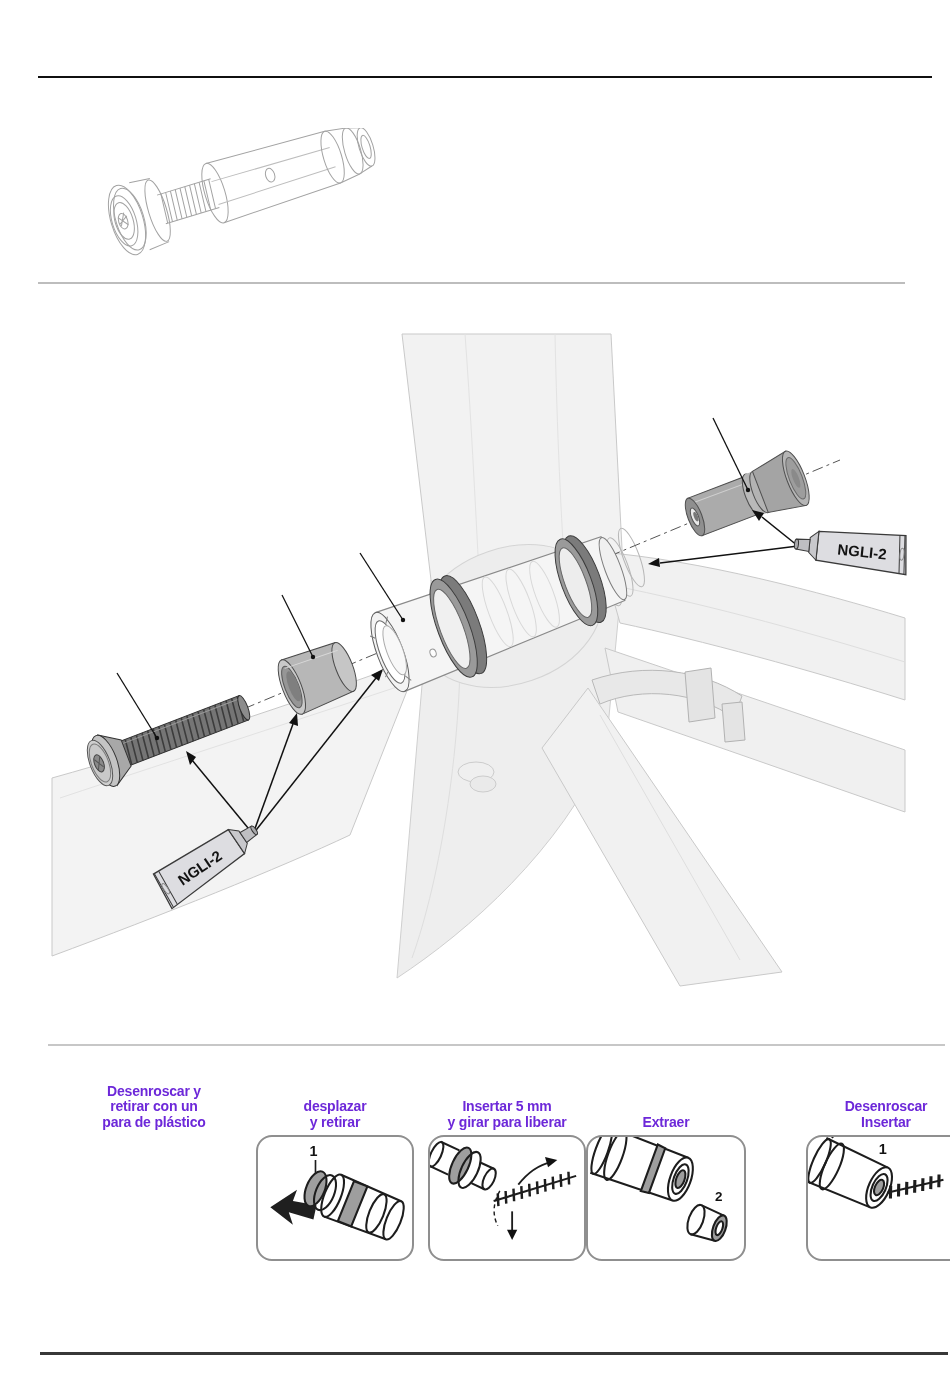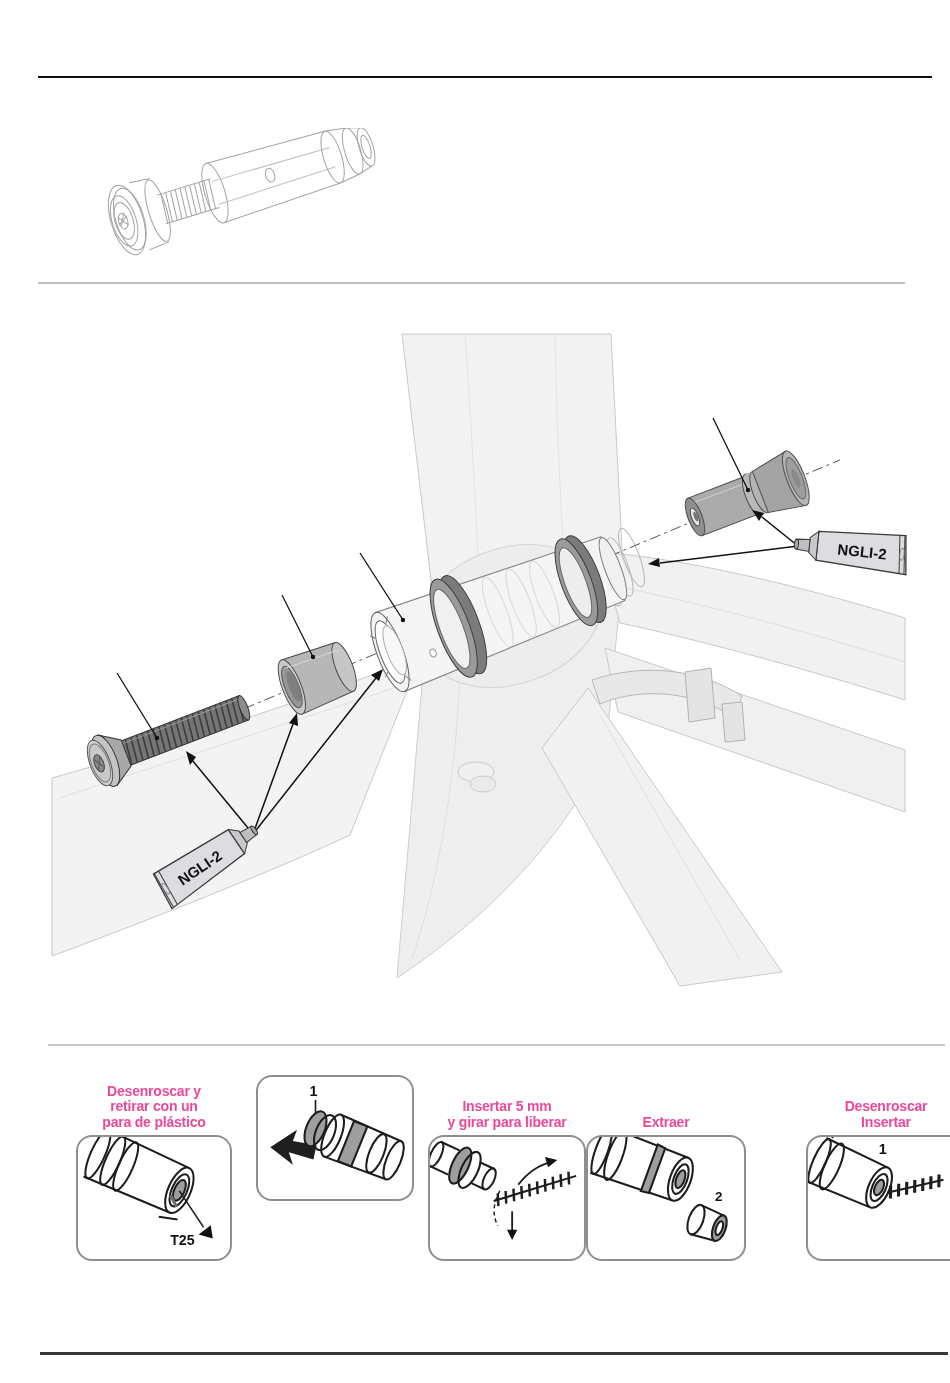--- a/index.html
+++ b/index.html
@@ -6,21 +6,21 @@
   .page{position:relative;width:950px;height:1383px;background:#ffffff;overflow:hidden;
         font-family:"Liberation Sans","DejaVu Sans",sans-serif;}
   .rule{position:absolute;}
   .rule-top{left:38px;top:76px;width:894px;height:2px;background:#101010;}
   .rule-mid1{left:38px;top:282px;width:867px;height:2px;background:#bdbdbd;}
   .rule-mid2{left:48px;top:1044px;width:897px;height:2px;background:#c7c7c7;}
   .rule-bottom{left:40px;top:1352px;width:908px;height:3px;background:#383838;}
   .illu{position:absolute;}
   .step{position:absolute;top:1070px;}
   .caption{display:flex;flex-direction:column;justify-content:flex-end;align-items:center;
-           height:60px;font-weight:bold;font-size:14px;line-height:15.5px;color:#ec4899;
+           height:60px;font-weight:bold;font-size:14px;line-height:15.5px;color:#6d28d9;
            text-align:center;letter-spacing:-0.2px;}
   .panel{margin-top:5px;height:122px;border:2.5px solid #8f8f8f;border-radius:16px;background:#fff;}
   .panel svg{display:block;width:100%;height:100%;}
   svg text{font-family:"Liberation Sans","DejaVu Sans",sans-serif;font-weight:bold;fill:#131313;}
 </style>
 </head>
 <body>
 
 <div class="page">
 
@@ -196,41 +196,27 @@
   </svg>
 
   <div class="rule rule-mid2"></div>
 
   <div class="step" style="left:76px;width:156px">
     <div class="caption">
       <div>Desenroscar y</div>
       <div>retirar con un</div>
       <div>para de plástico</div>
     </div>
-    <div class="panel">
-      <svg viewBox="0 0 150 118">
-        <g transform="translate(16,14) rotate(24)" stroke="#1d1d1d" fill="none" stroke-width="2">
-          <path d="M0,-26 L92,-24 M0,26 L92,24"></path>
-          <ellipse cx="4" cy="0" rx="7" ry="26"></ellipse>
-          <ellipse cx="20" cy="0" rx="7" ry="26"></ellipse>
-          <ellipse cx="34" cy="0" rx="7" ry="26"></ellipse>
-          <ellipse cx="92" cy="0" rx="11" ry="24" fill="#ffffff"></ellipse>
-          <ellipse cx="92" cy="0" rx="7.5" ry="17"></ellipse>
-          <ellipse cx="92" cy="0" rx="5" ry="11" fill="#9e9e9e"></ellipse>
-          <path d="M86,8 l10,8" stroke="#6f6f6f" stroke-width="3"></path>
-          <path d="M-10,-33 L6,-28 M84,32 L102,27"></path>
-        </g>
-        <path d="M100,52 L124,88" stroke="#1d1d1d" stroke-width="1.6" fill="none"></path>
-        <polygon points="131,86 119,95 133,99" fill="#111"></polygon>
-        <text x="103" y="105" font-size="14" text-anchor="middle">T25</text>
-      </svg>
-    </div>
   </div>
 
   <div class="step" style="left:256px;width:158px">
+    <div class="caption">
+      <div>desplazar</div>
+      <div>y retirar</div>
+    </div>
     <div class="panel">
       <svg viewBox="0 0 150 118">
         <text x="54" y="18" font-size="14" text-anchor="middle">1</text>
         <path d="M56,22 L56,46" stroke="#1d1d1d" stroke-width="1.6"></path>
         <polygon points="12,68 38,51 34,62 57,66 54,80 30,73 34,85" fill="#1f1f1f"></polygon>
         <g transform="translate(56,50) rotate(22)" stroke="#1d1d1d" fill="none" stroke-width="2">
           <ellipse cx="0" cy="0" rx="9" ry="18" fill="#9e9e9e"></ellipse>
           <ellipse cx="10" cy="0" rx="9" ry="18"></ellipse>
           <path d="M18,-22 L82,-20 M18,22 L82,20"></path>
           <ellipse cx="18" cy="0" rx="8" ry="22"></ellipse>

